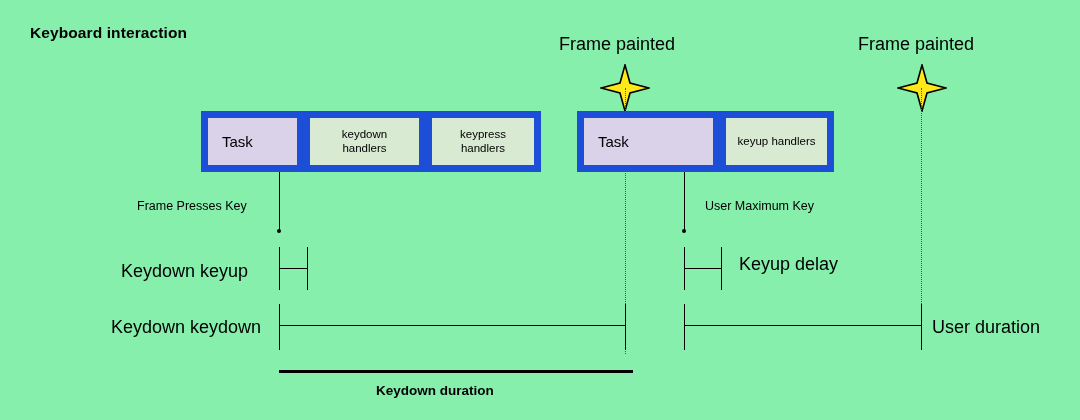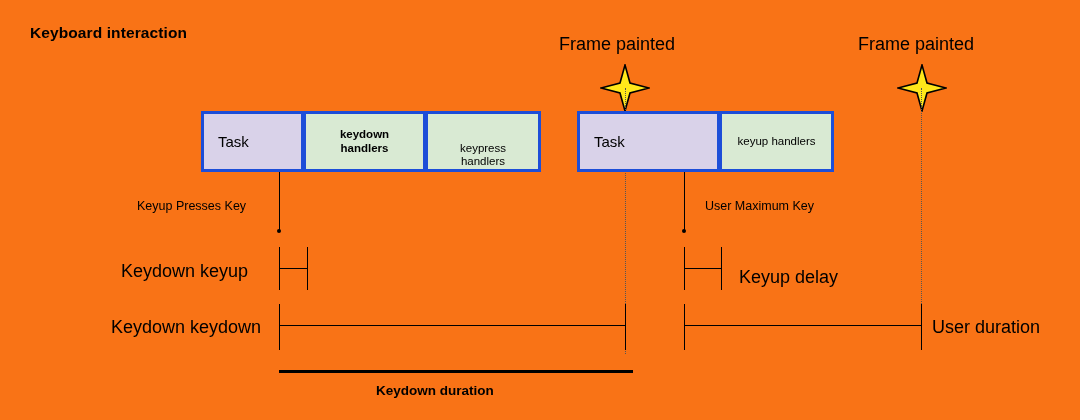--- a/index.html
+++ b/index.html
@@ -4,38 +4,38 @@
 <style>
   html, body {
     margin: 0;
     padding: 0;
     background: #ffffff;
   }
   #canvas {
     position: relative;
     width: 1080px;
     height: 420px;
-    background: #f97316;
+    background: #86efac;
     font-family: "Liberation Sans", sans-serif;
     overflow: hidden;
   }
   .title {
     position: absolute;
     left: 30px;
     top: 24px;
     font-size: 15.5px;
     font-weight: bold;
     color: #000000;
     letter-spacing: 0.1px;
   }
   
   .bar {
     position: absolute;
     box-sizing: border-box;
-    border: 3px solid #1d4ed8;
+    border: 7px solid #1d4ed8;
     display: flex;
     align-items: center;
     justify-content: center;
     text-align: center;
     color: #000000;
     line-height: 1.18;
   }
   .bar.task {
     background: #d9d2e9;
     justify-content: flex-start;
@@ -115,54 +115,54 @@
   </svg>
 
   <div class="dotline" style="left:625px; top:88px; height:266px;"></div>
   <div class="dotline" style="left:921px; top:88px; height:258px;"></div>
 
   <div class="bar task" style="left:201px; top:111px; width:103px; height:61px;">
     <span>Task</span>
   </div>
 
   <div class="bar handler" style="left:303px; top:111px; width:123px; height:61px;">
-    <span style="white-space:pre-line;font-weight:bold;">keydown
+    <span style="white-space:pre-line;">keydown
 handlers</span>
   </div>
 
-  <div class="bar handler" style="left:425px; top:111px; width:116px; height:61px;align-items:flex-end;">
+  <div class="bar handler" style="left:425px; top:111px; width:116px; height:61px;">
     <span style="white-space:pre-line;">keypress
 handlers</span>
   </div>
 
   <div class="bar task" style="left:577px; top:111px; width:143px; height:61px;">
     <span>Task</span>
   </div>
 
   <div class="bar handler wide" style="left:719px; top:111px; width:115px; height:61px;">
     <span>keyup handlers</span>
   </div>
 
   <div class="vline" style="left:279px; top:172px; height:59px;"></div>
   <div class="dot" style="left:277px; top:229px;"></div>
-  <div class="lbl small" style="left:137px; top:199px;">Keyup Presses Key</div>
+  <div class="lbl small" style="left:137px; top:199px;">Frame Presses Key</div>
 
   <div class="vline" style="left:684px; top:172px; height:59px;"></div>
   <div class="dot" style="left:682px; top:229px;"></div>
   <div class="lbl small" style="left:705px; top:199px;">User Maximum Key</div>
 
   <div class="lbl" style="left:121px; top:261px;">Keydown keyup</div>
   <div class="vline" style="left:279px; top:247px; height:43px;"></div>
   <div class="vline" style="left:307px; top:247px; height:43px;"></div>
   <div class="hline" style="left:279px; top:268px; width:29px;"></div>
 
   <div class="vline" style="left:684px; top:247px; height:43px;"></div>
   <div class="vline" style="left:721px; top:247px; height:43px;"></div>
   <div class="hline" style="left:684px; top:268px; width:38px;"></div>
-  <div class="lbl" style="left:739px; top:267px;">Keyup delay</div>
+  <div class="lbl" style="left:739px; top:254px;">Keyup delay</div>
 
   <div class="lbl" style="left:111px; top:317px;">Keydown keydown</div>
   <div class="vline" style="left:279px; top:304px; height:46px;"></div>
   <div class="vline" style="left:625px; top:304px; height:46px;"></div>
   <div class="hline" style="left:279px; top:325px; width:347px;"></div>
 
   <div class="vline" style="left:684px; top:304px; height:46px;"></div>
   <div class="vline" style="left:921px; top:304px; height:46px;"></div>
   <div class="hline" style="left:684px; top:325px; width:238px;"></div>
   <div class="lbl" style="left:932px; top:317px;">User duration</div>

